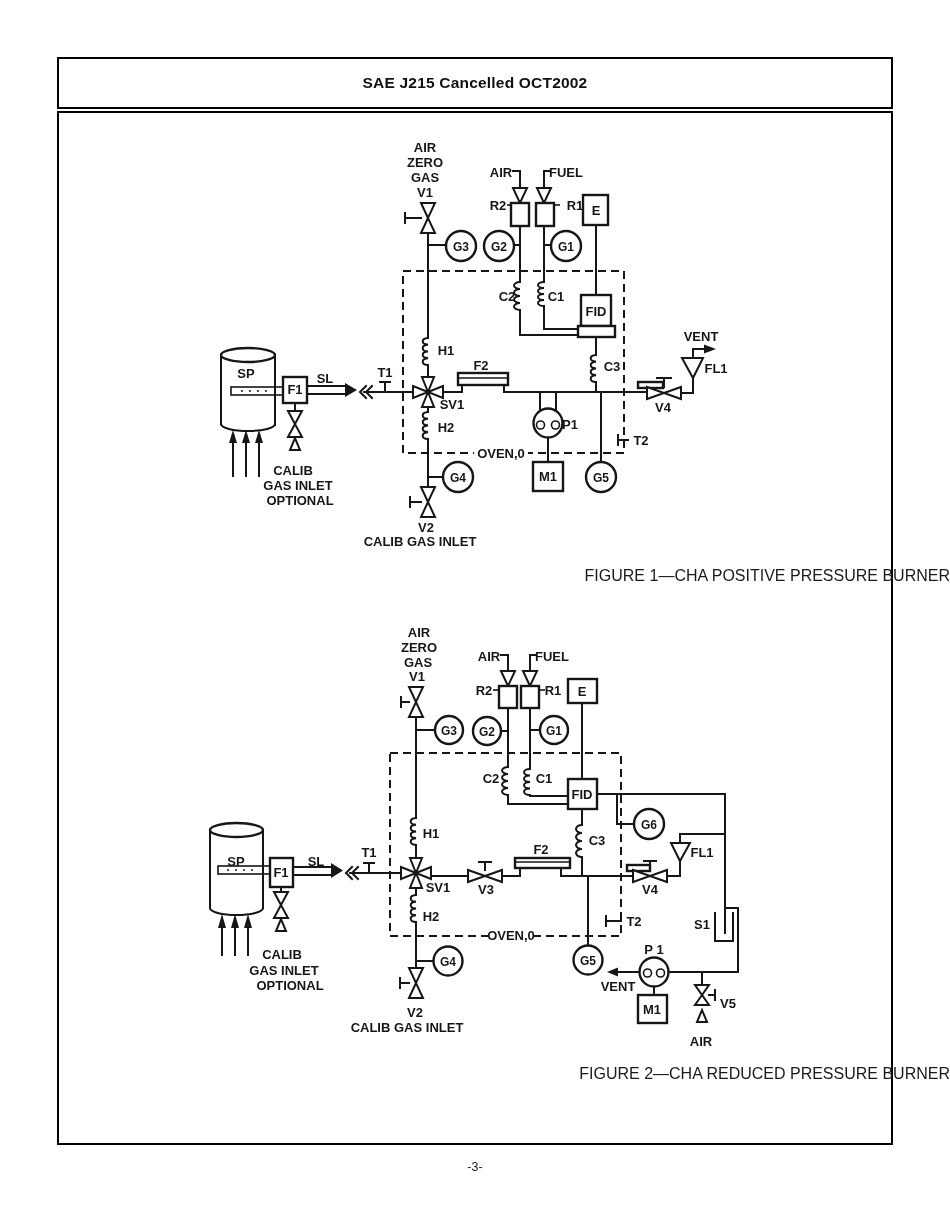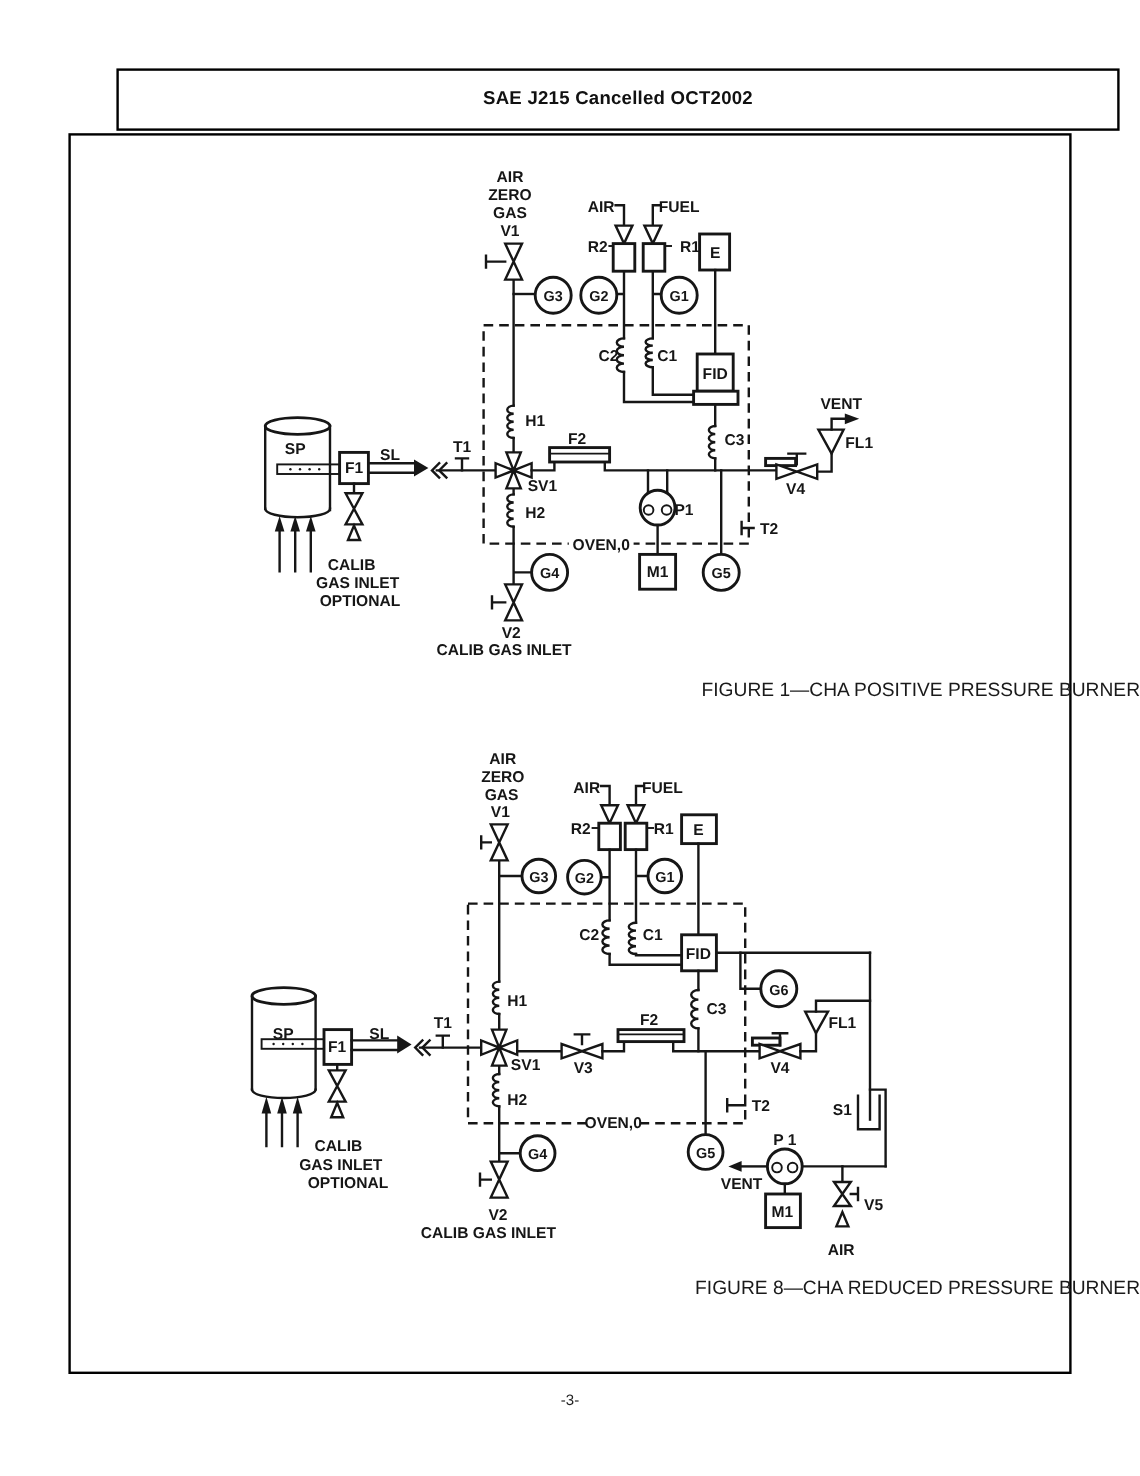--- a/index.html
+++ b/index.html
@@ -1,20 +1,20 @@
 <!DOCTYPE html>
 <html><head>
 <meta charset="utf-8">
 <style>
   html,body { margin:0; padding:0; background:#ffffff; }
   .page { position:relative; width:950px; height:1230px; background:#fff;
           font-family:"Liberation Sans", sans-serif; color:#111; overflow:hidden; }
   .header-box { position:absolute; left:57px; top:57px; width:836px; height:52px;
           border:2.5px solid #000; box-sizing:border-box; display:flex;
-          align-items:center; justify-content:center;margin-left:40px; }
+          align-items:center; justify-content:center; }
   .header-title { font-weight:bold; font-size:15.5px; letter-spacing:0.2px; }
   .main-box { position:absolute; left:57px; top:111px; width:836px; height:1034px;
           border:2.5px solid #000; box-sizing:border-box; }
   .caption { position:absolute; left:0; width:950px; text-align:right;
           font-size:16px; color:#1a1a1a; }
   .cap1 { top:567px; } .cap2 { top:1065px; }
   .page-num { position:absolute; left:0; top:1160px; width:950px; text-align:center;
           font-size:12.5px; color:#222; }
   svg.diagram { position:absolute; left:0; top:0; }
   .ln   { stroke:#161616; stroke-width:2; fill:none; stroke-linecap:square; }
@@ -384,16 +384,16 @@
       <text class="lbl" x="701" y="1046">AIR</text>
       <text class="lbl" x="415" y="1017">V2</text>
       <text class="lbl" x="407" y="1032">CALIB GAS INLET</text>
       <text class="lbl" x="282" y="959">CALIB</text>
       <text class="lbl" x="284" y="975">GAS INLET</text>
       <text class="lbl" x="290" y="990">OPTIONAL</text>
     </g>
   </svg>
 
   <div class="caption cap1">FIGURE 1—CHA POSITIVE PRESSURE BURNER</div>
-  <div class="caption cap2">FIGURE 8—CHA REDUCED PRESSURE BURNER</div>
+  <div class="caption cap2">FIGURE 2—CHA REDUCED PRESSURE BURNER</div>
   <div class="page-num">-3-</div>
 
 </div>
 
 </body></html>

